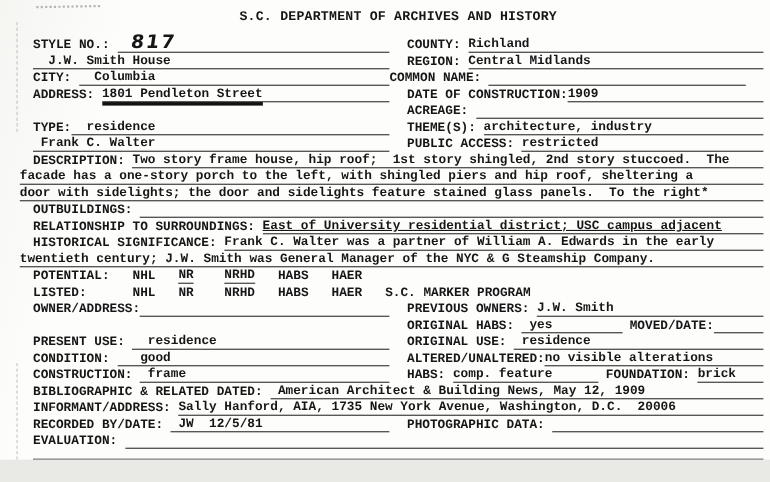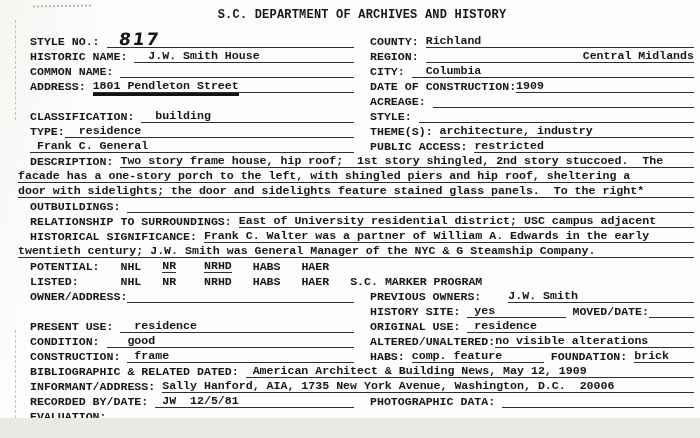--- a/index.html
+++ b/index.html
@@ -68,38 +68,37 @@
 <body>
 
 <div class="page">
   <div class="smudge"></div>
   <div class="edge-dash top"></div>
   <div class="edge-dash bottom"></div>
   <div class="content">
     <div class="title">S.C. DEPARTMENT OF ARCHIVES AND HISTORY</div>
     <div id="form-lines">
         <div class="row"><div class="cell cell-left"><span class="seg">STYLE NO.: </span><span class="seg ul" style="flex-grow: 1;"><span class="hand">817</span></span></div><div class="cell cell-grow"><span class="seg">COUNTY: </span><span class="seg ul" style="flex-grow: 1;">Richland</span></div></div>
-        <div class="row"><div class="cell cell-left"><span class="seg">HISTORIC NAME: </span><span class="seg ul" style="flex-grow: 1;">  J.W. Smith House</span></div><div class="cell cell-grow"><span class="seg">REGION: </span><span class="seg ul" style="flex-grow: 1; text-align: right;">Central Midlands</span></div></div>
-        <div class="row"><div class="cell cell-left"><span class="seg">COMMON NAME: </span><span class="seg ul" style="flex-grow: 1;"></span></div><div class="cell cell-grow"><span class="seg">CITY: </span><span class="seg ul" style="flex-grow: 1;">  Columbia</span></div></div>
+        <div class="row"><div class="cell cell-left"><span class="seg ul" style="flex-grow: 1;">  J.W. Smith House</span></div><div class="cell cell-grow"><span class="seg">REGION: </span><span class="seg ul" style="flex-grow: 1;">Central Midlands</span></div></div>
+        <div class="row"><div class="cell cell-grow"><span class="seg">CITY: </span><span class="seg ul" style="flex-grow: 1;">  Columbia</span></div><div class="cell cell-left"><span class="seg">COMMON NAME: </span><span class="seg ul" style="flex-grow: 1;"></span></div></div>
         <div class="row"><div class="cell cell-left"><span class="seg">ADDRESS: </span><span class="seg ul heavy">1801 Pendleton Street</span><span class="seg ul" style="flex-grow: 1;"></span></div><div class="cell cell-grow"><span class="seg">DATE OF CONSTRUCTION:</span><span class="seg ul" style="flex-grow: 1;">1909</span></div></div>
         <div class="row"><div class="cell cell-left"></div><div class="cell cell-grow"><span class="seg">ACREAGE: </span><span class="seg ul" style="flex-grow: 1;"></span></div></div>
-        <div class="row"><div class="cell cell-left"><span class="seg">CLASSIFICATION: </span><span class="seg ul" style="flex-grow: 1;">  building</span></div><div class="cell cell-grow"><span class="seg">STYLE: </span><span class="seg ul" style="flex-grow: 1;"></span></div></div>
         <div class="row"><div class="cell cell-left"><span class="seg">TYPE:</span><span class="seg ul" style="flex-grow: 1;">  residence</span></div><div class="cell cell-grow"><span class="seg">THEME(S): </span><span class="seg ul" style="flex-grow: 1;">architecture, industry</span></div></div>
-        <div class="row"><div class="cell cell-left"><span class="seg ul" style="flex-grow: 1;"> Frank C. General</span></div><div class="cell cell-grow"><span class="seg">PUBLIC ACCESS: </span><span class="seg ul" style="flex-grow: 1;">restricted</span></div></div>
+        <div class="row"><div class="cell cell-left"><span class="seg ul" style="flex-grow: 1;"> Frank C. Walter</span></div><div class="cell cell-grow"><span class="seg">PUBLIC ACCESS: </span><span class="seg ul" style="flex-grow: 1;">restricted</span></div></div>
         <div class="row"><div class="cell cell-grow"><span class="seg">DESCRIPTION: </span><span class="seg ul" style="flex-grow: 1;">Two story frame house, hip roof;  1st story shingled, 2nd story stuccoed.  The</span></div></div>
         <div class="row outdent"><div class="cell cell-grow"><span class="seg ul" style="flex-grow: 1;">facade has a one-story porch to the left, with shingled piers and hip roof, sheltering a</span></div></div>
         <div class="row outdent"><div class="cell cell-grow"><span class="seg ul" style="flex-grow: 1;">door with sidelights; the door and sidelights feature stained glass panels.  To the right*</span></div></div>
         <div class="row"><div class="cell cell-grow"><span class="seg">OUTBUILDINGS: </span><span class="seg ul" style="flex-grow: 1;"></span></div></div>
-        <div class="row"><div class="cell cell-grow"><span class="seg">RELATIONSHIP TO SURROUNDINGS: </span><span class="seg ul" style="flex-grow: 1;">East of University residential district; USC campus adjacent</span></div></div>
+        <div class="row"><div class="cell cell-grow"><span class="seg">RELATIONSHIP TO SURROUNDINGS: </span><span class="seg ul" style="flex-grow: 1; text-decoration: underline;">East of University residential district; USC campus adjacent</span></div></div>
         <div class="row"><div class="cell cell-grow"><span class="seg">HISTORICAL SIGNIFICANCE: </span><span class="seg ul" style="flex-grow: 1;">Frank C. Walter was a partner of William A. Edwards in the early</span></div></div>
         <div class="row outdent"><div class="cell cell-grow"><span class="seg ul" style="flex-grow: 1;">twentieth century; J.W. Smith was General Manager of the NYC &amp; G Steamship Company.</span></div></div>
         <div class="row"><div class="cell cell-grow"><span class="seg">POTENTIAL:   </span><span class="seg">NHL</span><span class="seg">   </span><span class="seg ul">NR</span><span class="seg">    </span><span class="seg ul">NRHD</span><span class="seg">   </span><span class="seg">HABS</span><span class="seg">   </span><span class="seg">HAER</span></div></div>
         <div class="row"><div class="cell cell-grow"><span class="seg">LISTED:      </span><span class="seg">NHL</span><span class="seg">   </span><span class="seg">NR</span><span class="seg">    </span><span class="seg">NRHD</span><span class="seg">   </span><span class="seg">HABS</span><span class="seg">   </span><span class="seg">HAER</span><span class="seg">   </span><span class="seg">S.C. MARKER PROGRAM</span></div></div>
-        <div class="row"><div class="cell cell-left"><span class="seg">OWNER/ADDRESS:</span><span class="seg ul" style="flex-grow: 1;"></span></div><div class="cell cell-grow"><span class="seg">PREVIOUS OWNERS: </span><span class="seg ul" style="flex-grow: 1; margin-left: 20px;">J.W. Smith</span></div></div>
-        <div class="row"><div class="cell cell-left"></div><div class="cell cell-grow"><span class="seg">HISTORY SITE: </span><span class="seg ul" style="flex-grow: 1;"> yes</span><span class="seg"> MOVED/DATE:</span><span class="seg ul" style="flex: 0 0 45px;"></span></div></div>
+        <div class="row"><div class="cell cell-left"><span class="seg">OWNER/ADDRESS:</span><span class="seg ul" style="flex-grow: 1;"></span></div><div class="cell cell-grow"><span class="seg">PREVIOUS OWNERS: </span><span class="seg ul" style="flex-grow: 1;">J.W. Smith</span></div></div>
+        <div class="row"><div class="cell cell-left"></div><div class="cell cell-grow"><span class="seg">ORIGINAL HABS: </span><span class="seg ul" style="flex-grow: 1;"> yes</span><span class="seg"> MOVED/DATE:</span><span class="seg ul" style="flex: 0 0 45px;"></span></div></div>
         <div class="row"><div class="cell cell-left"><span class="seg">PRESENT USE: </span><span class="seg ul" style="flex-grow: 1;">  residence</span></div><div class="cell cell-grow"><span class="seg">ORIGINAL USE: </span><span class="seg ul" style="flex-grow: 1;"> residence</span></div></div>
         <div class="row"><div class="cell cell-left"><span class="seg">CONDITION: </span><span class="seg ul" style="flex-grow: 1;">   good</span></div><div class="cell cell-grow"><span class="seg">ALTERED/UNALTERED:</span><span class="seg ul" style="flex-grow: 1;">no visible alterations</span></div></div>
         <div class="row"><div class="cell cell-left"><span class="seg">CONSTRUCTION: </span><span class="seg ul" style="flex-grow: 1;"> frame</span></div><div class="cell cell-grow"><span class="seg">HABS: </span><span class="seg ul" style="flex-grow: 1;">comp. feature</span><span class="seg"> FOUNDATION: </span><span class="seg ul" style="flex-grow: 0.6;">brick</span></div></div>
         <div class="row"><div class="cell cell-grow"><span class="seg">BIBLIOGRAPHIC &amp; RELATED DATED: </span><span class="seg ul" style="flex-grow: 1;"> American Architect &amp; Building News, May 12, 1909</span></div></div>
         <div class="row"><div class="cell cell-grow"><span class="seg">INFORMANT/ADDRESS: </span><span class="seg ul" style="flex-grow: 1; font-family: Liberation Mono, monospace;">Sally Hanford, AIA, 1735 New York Avenue, Washington, D.C.  20006</span></div></div>
         <div class="row"><div class="cell cell-left"><span class="seg">RECORDED BY/DATE: </span><span class="seg ul" style="flex-grow: 1; margin-top: 44px;"> JW  12/5/81</span></div><div class="cell cell-grow"><span class="seg">PHOTOGRAPHIC DATA: </span><span class="seg ul" style="flex-grow: 1;"></span></div></div>
         <div class="row"><div class="cell cell-grow"><span class="seg">EVALUATION: </span><span class="seg ul" style="flex-grow: 1;"></span></div></div>
         <div class="row"><div class="cell cell-grow"><span class="seg ul" style="flex-grow: 1;"></span></div></div>
       </div>
   </div>

